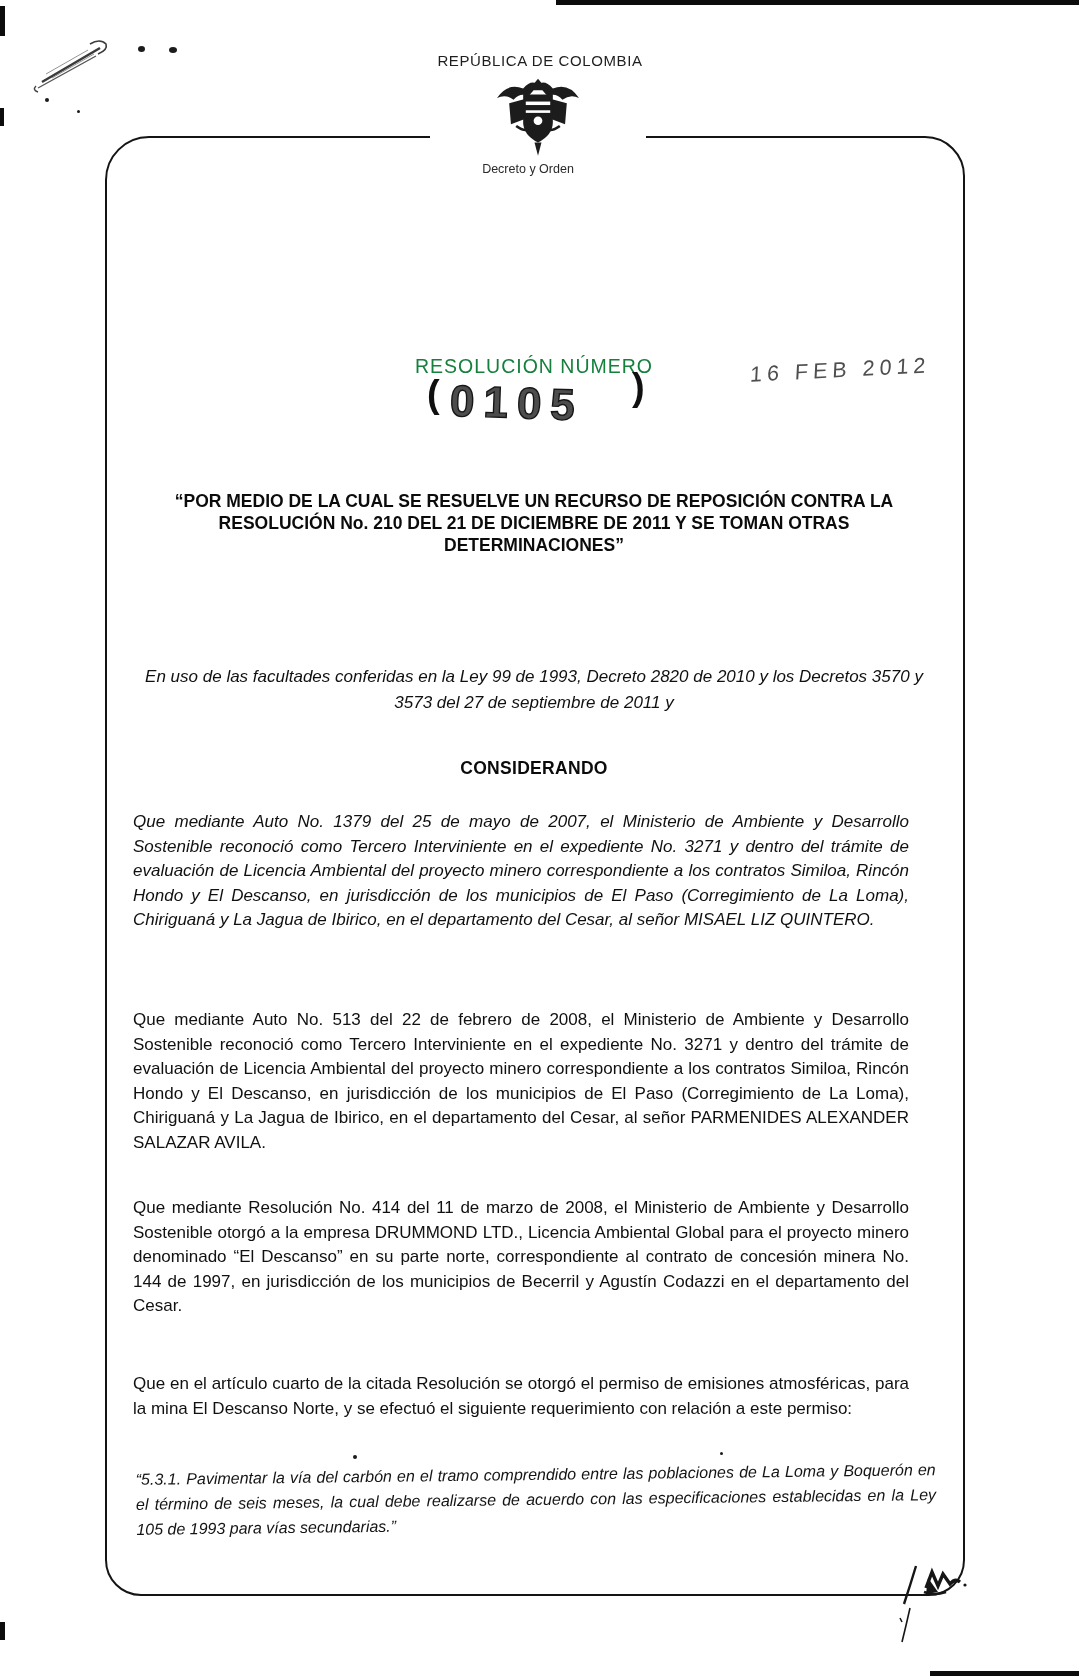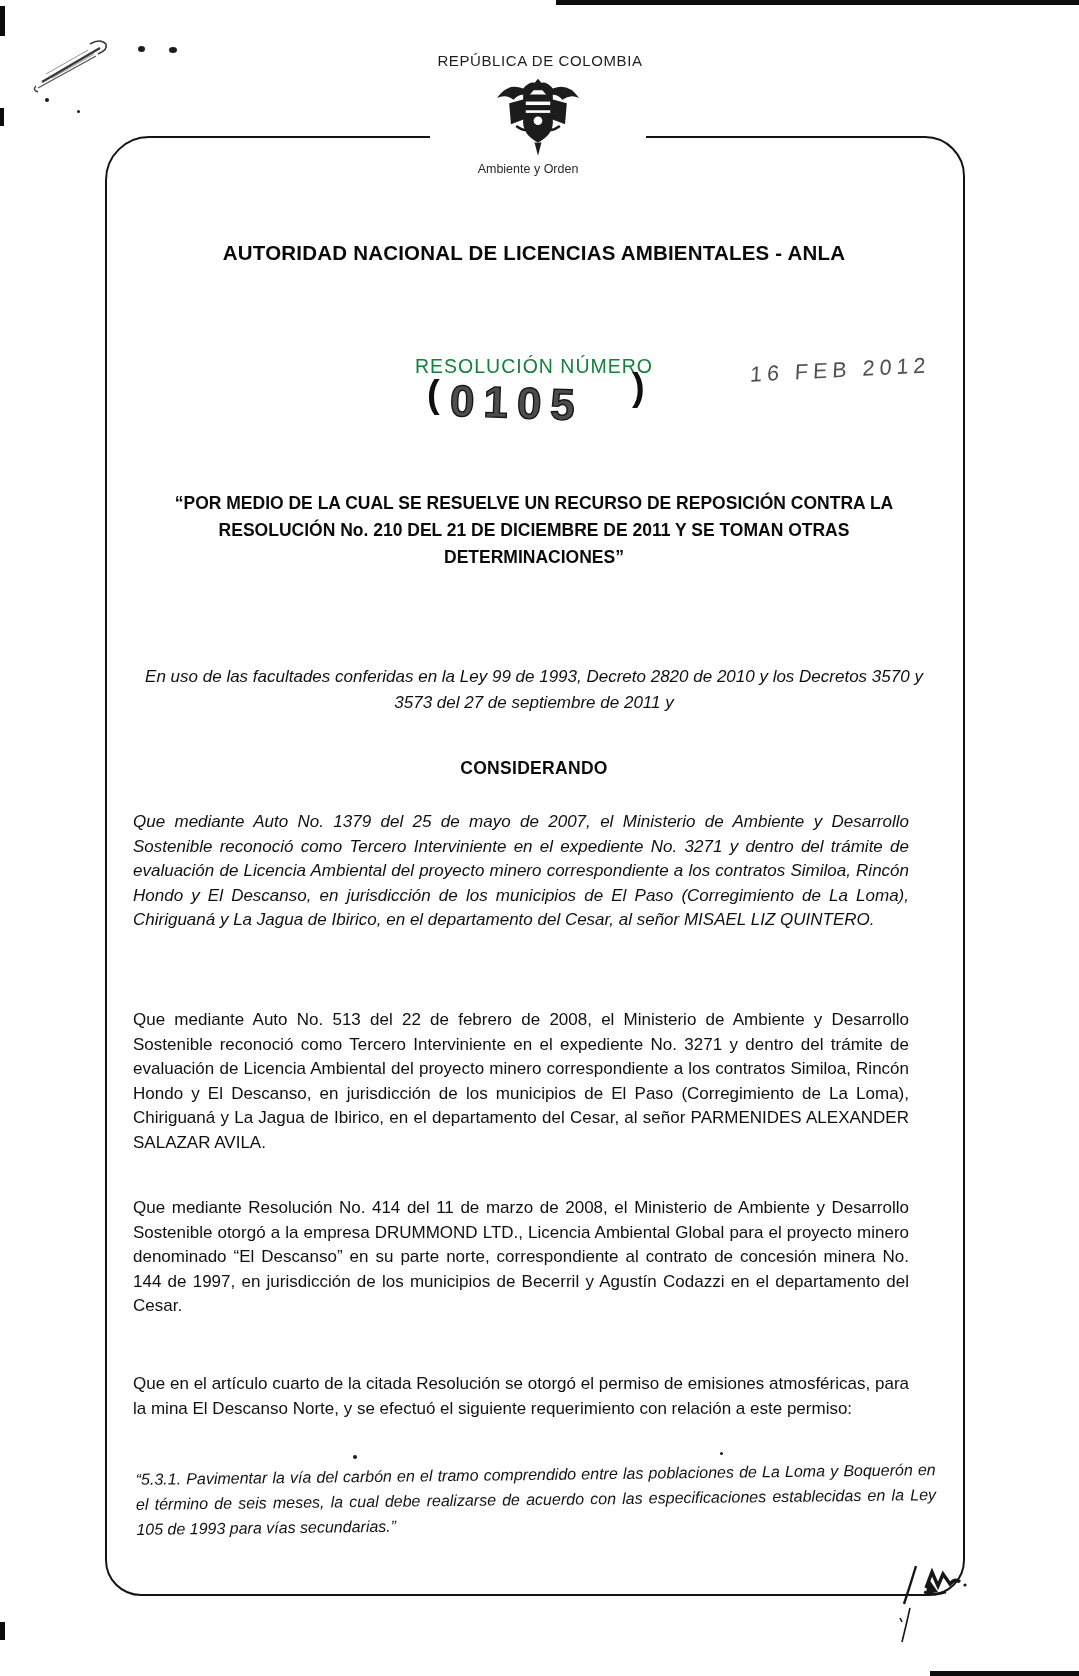--- a/index.html
+++ b/index.html
@@ -58,21 +58,21 @@
     transform:rotate(2deg);z-index:5;
   }
   .date-stamp{
     position:absolute;left:750px;top:358px;
     font-size:21.5px;color:#4f4f4f;letter-spacing:5px;white-space:nowrap;
     transform:rotate(-3deg) skewX(-6deg);z-index:5;
   }
 
   .subject{
     position:absolute;left:149px;top:490px;width:770px;
-    text-align:center;font-weight:bold;font-size:17.5px;line-height:27px;color:#0b0b0b;z-index:5;
+    text-align:center;font-weight:bold;font-size:17.5px;line-height:22px;color:#0b0b0b;z-index:5;
   }
   .issuer{
     position:absolute;left:154px;top:588px;width:760px;
     text-align:center;font-weight:bold;font-size:17.5px;line-height:28px;color:#0b0b0b;z-index:5;
   }
   .preamble{
     position:absolute;left:139px;top:664px;width:790px;
     text-align:center;font-size:17px;line-height:26px;color:#101010;z-index:5;font-style:italic;
   }
   .considering{
@@ -126,25 +126,24 @@
     <path d="M50 8 L55 2 L60 8 L55 13 Z" fill="#1c1c1c"></path>
     <path d="M22 30 L40 25 L40 48 L24 54 Z" fill="#1c1c1c"></path>
     <path d="M88 30 L70 25 L70 48 L86 54 Z" fill="#1c1c1c"></path>
     <path d="M38 20 L72 20 L72 52 Q72 66 55 75 Q38 66 38 52 Z" fill="#1c1c1c"></path>
     <rect x="41" y="28" width="28" height="4" fill="#ffffff"></rect>
     <rect x="41" y="38" width="28" height="3" fill="#ffffff"></rect>
     <circle cx="55" cy="50" r="5" fill="#ffffff"></circle>
     <path d="M51 75 L55 90 L59 75 Z" fill="#1c1c1c"></path>
     <path d="M30 56 Q38 62 44 60 M80 56 Q72 62 66 60" stroke="#1c1c1c" stroke-width="3" fill="none"></path>
   </svg>
-  <div class="emblem-caption">Ambiente y Orden</div>
+  <div class="emblem-caption">Decreto y Orden</div>
 
   <div class="frame"></div>
 
-  <div class="authority-title">AUTORIDAD NACIONAL DE LICENCIAS AMBIENTALES - ANLA</div>
   <div class="resolution-label">RESOLUCIÓN NÚMERO</div>
   <span class="paren-open">(</span>
   <span class="res-number">0105</span>
   <span class="paren-close">)</span>
   <div class="date-stamp">16 FEB 2012</div>
 
   <div class="subject">“POR MEDIO DE LA CUAL SE RESUELVE UN RECURSO DE REPOSICIÓN CONTRA LA RESOLUCIÓN No. 210 DEL 21 DE DICIEMBRE DE 2011 Y SE TOMAN OTRAS DETERMINACIONES”</div>
   <div class="preamble">En uso de las facultades conferidas en la Ley 99 de 1993, Decreto 2820 de 2010 y los Decretos 3570 y 3573 del 27 de septiembre de 2011 y</div>
   <div class="considering">CONSIDERANDO</div>
 

